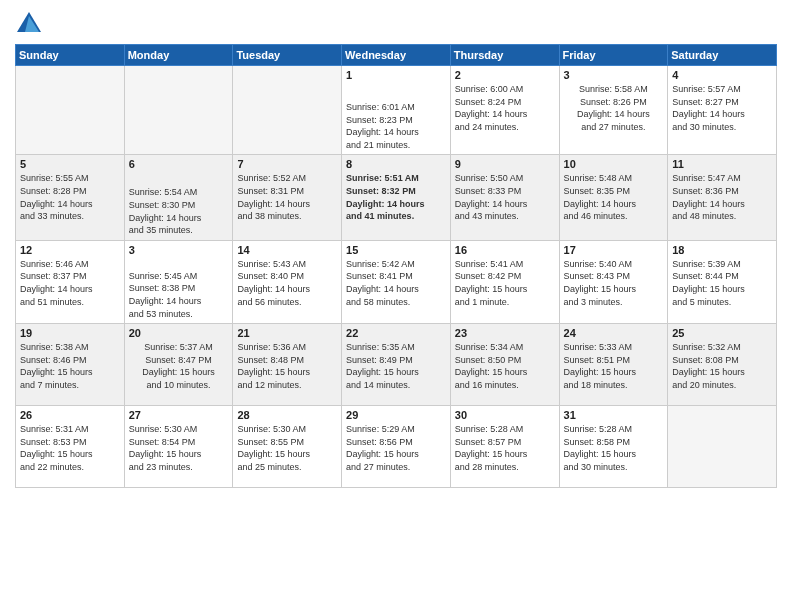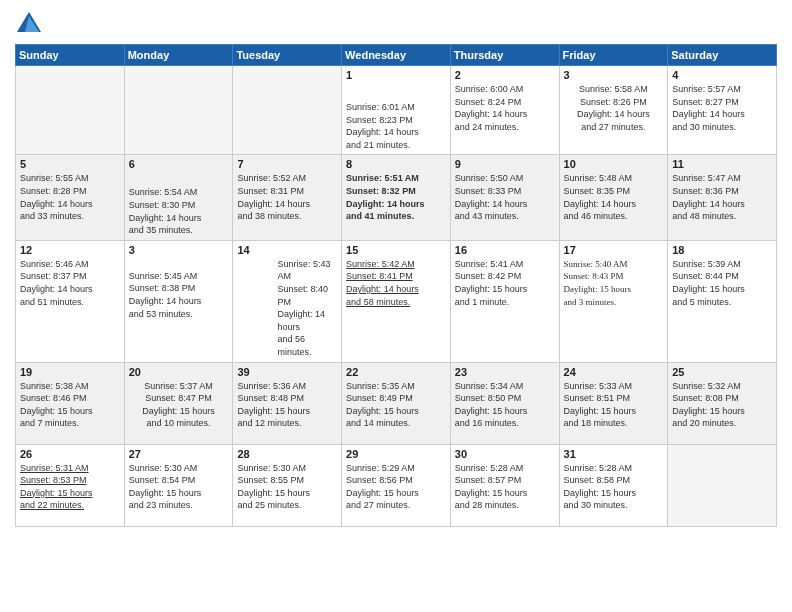--- a/index.html
+++ b/index.html
@@ -226,42 +226,42 @@
           </td>
           <td>
             <div class="day-number">3</div>
             <div class="day-info" style="white-space: pre-line; margin-top: 14px;">Sunrise: 5:45 AM
 Sunset: 8:38 PM
 Daylight: 14 hours
 and 53 minutes.</div>
           </td>
           <td>
             <div class="day-number">14</div>
-            <div class="day-info" style="white-space: pre-line; margin-left: 40px;">Sunrise: 5:43 AM
+            <div class="day-info" style="white-space: pre-line;">Sunrise: 5:43 AM
 Sunset: 8:40 PM
 Daylight: 14 hours
 and 56 minutes.</div>
           </td>
           <td>
             <div class="day-number">15</div>
-            <div class="day-info" style="white-space: pre-line; text-decoration: underline;">Sunrise: 5:42 AM
+            <div class="day-info" style="white-space: pre-line;">Sunrise: 5:42 AM
 Sunset: 8:41 PM
 Daylight: 14 hours
 and 58 minutes.</div>
           </td>
           <td>
             <div class="day-number">16</div>
             <div class="day-info" style="white-space: pre-line;">Sunrise: 5:41 AM
 Sunset: 8:42 PM
 Daylight: 15 hours
 and 1 minute.</div>
           </td>
           <td>
             <div class="day-number">17</div>
-            <div class="day-info" style="white-space: pre-line; font-family: Liberation Serif, serif;">Sunrise: 5:40 AM
+            <div class="day-info" style="white-space: pre-line;">Sunrise: 5:40 AM
 Sunset: 8:43 PM
 Daylight: 15 hours
 and 3 minutes.</div>
           </td>
           <td>
             <div class="day-number">18</div>
             <div class="day-info" style="white-space: pre-line;">Sunrise: 5:39 AM
 Sunset: 8:44 PM
 Daylight: 15 hours
 and 5 minutes.</div>
@@ -276,21 +276,21 @@
 and 7 minutes.</div>
           </td>
           <td>
             <div class="day-number">20</div>
             <div class="day-info" style="white-space: pre-line; text-align: center;">Sunrise: 5:37 AM
 Sunset: 8:47 PM
 Daylight: 15 hours
 and 10 minutes.</div>
           </td>
           <td>
-            <div class="day-number">39</div>
+            <div class="day-number">21</div>
             <div class="day-info" style="white-space: pre-line;">Sunrise: 5:36 AM
 Sunset: 8:48 PM
 Daylight: 15 hours
 and 12 minutes.</div>
           </td>
           <td>
             <div class="day-number">22</div>
             <div class="day-info" style="white-space: pre-line;">Sunrise: 5:35 AM
 Sunset: 8:49 PM
 Daylight: 15 hours
@@ -314,21 +314,21 @@
             <div class="day-number">25</div>
             <div class="day-info" style="white-space: pre-line;">Sunrise: 5:32 AM
 Sunset: 8:08 PM
 Daylight: 15 hours
 and 20 minutes.</div>
           </td>
         </tr>
         <tr>
           <td>
             <div class="day-number">26</div>
-            <div class="day-info" style="white-space: pre-line; text-decoration: underline;">Sunrise: 5:31 AM
+            <div class="day-info" style="white-space: pre-line;">Sunrise: 5:31 AM
 Sunset: 8:53 PM
 Daylight: 15 hours
 and 22 minutes.</div>
           </td>
           <td>
             <div class="day-number">27</div>
             <div class="day-info" style="white-space: pre-line;">Sunrise: 5:30 AM
 Sunset: 8:54 PM
 Daylight: 15 hours
 and 23 minutes.</div>

